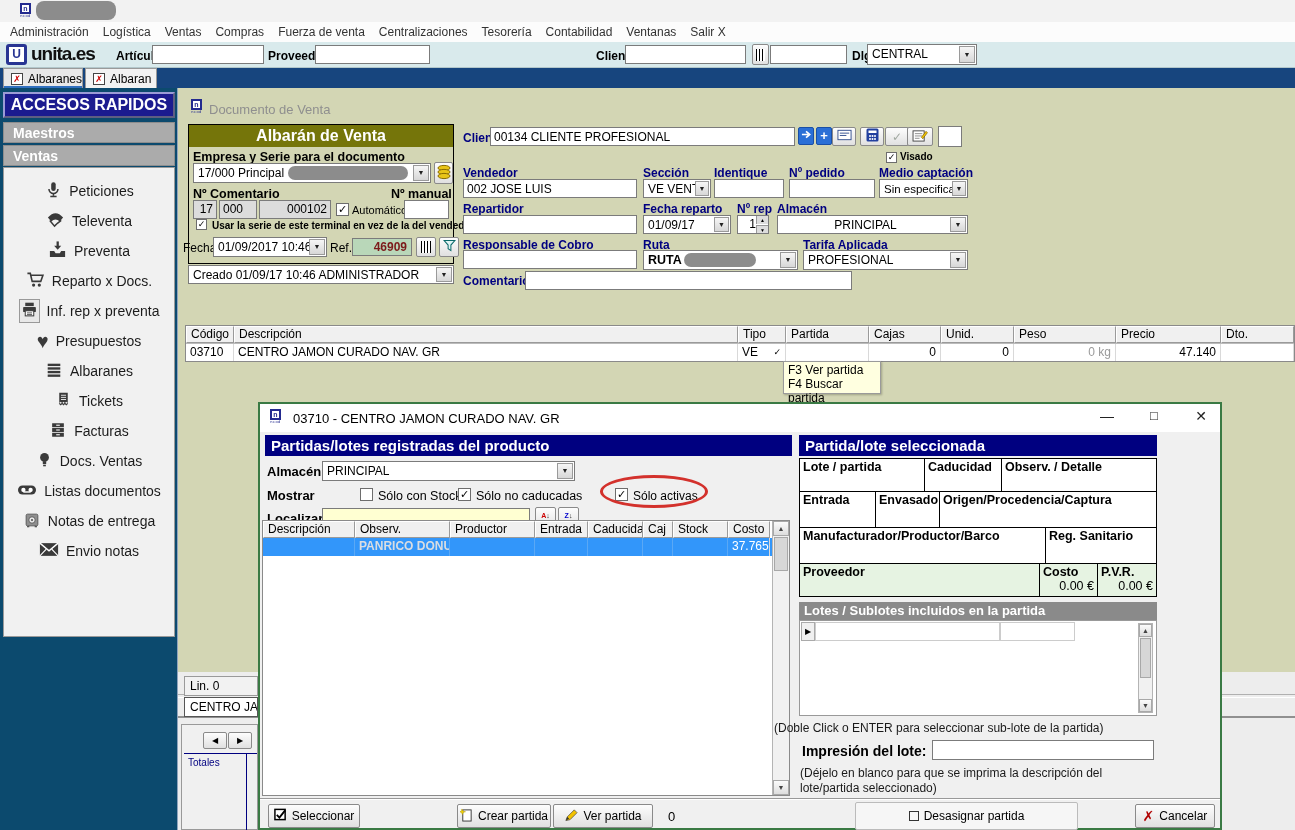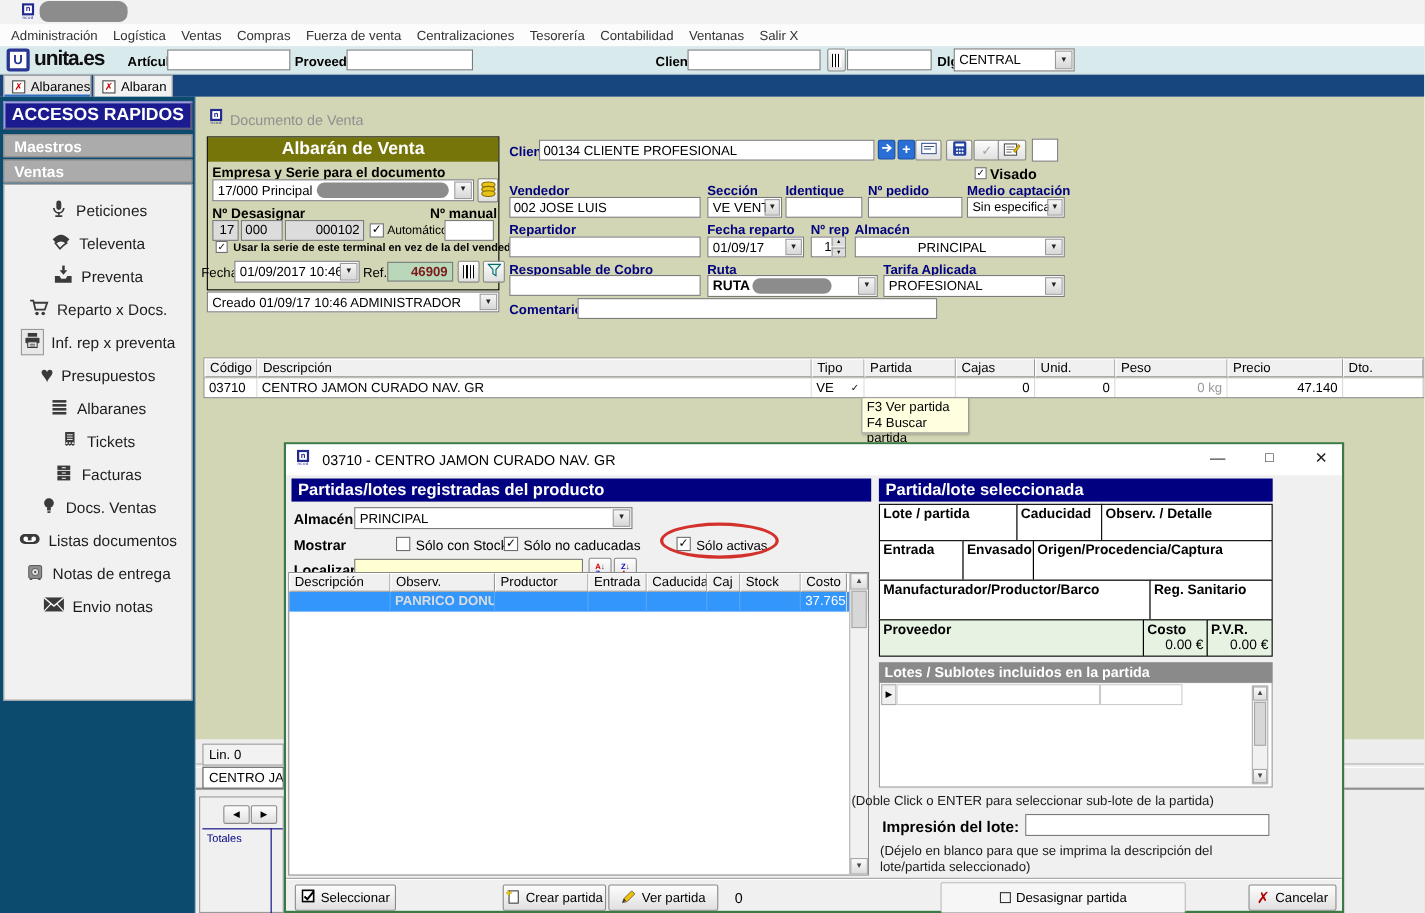--- a/index.html
+++ b/index.html
@@ -225,21 +225,21 @@
         <span class="ddbtn"></span>
         <span class="redact" style="left:94px;top:2px;width:120px;height:14px"></span>
       </div>
       <div class="btn" style="left:245px;top:37px;width:19px;height:22px">
         <span><svg width="14" height="16" viewBox="0 0 14 16">
               <ellipse cx="7" cy="4" rx="6" ry="2.6" fill="#e8c418" stroke="#8a6d00"></ellipse>
               <ellipse cx="7" cy="8" rx="6" ry="2.6" fill="#e8c418" stroke="#8a6d00"></ellipse>
               <ellipse cx="7" cy="12" rx="6" ry="2.6" fill="#e8c418" stroke="#8a6d00"></ellipse>
             </svg></span>
       </div>
-      <span class="r lblB" style="left:4px;top:62px;font-size:12.5px">Nº Desasignar</span>
+      <span class="r lblB" style="left:4px;top:62px;font-size:12.5px">Nº Comentario</span>
       <span class="r lblB" style="left:202px;top:62px;font-size:12.5px">Nº manual</span>
       <div class="r num" style="left:4px;top:75px;width:24px;height:19px;background:#dcdcdc;border:1px solid #7b7b7b;padding:1px 3px">17</div>
       <div class="r num" style="left:30px;top:75px;width:38px;height:19px;background:#dcdcdc;border:1px solid #7b7b7b;padding:1px 3px;text-align:left">000</div>
       <div class="r num" style="left:70px;top:75px;width:72px;height:19px;background:#dcdcdc;border:1px solid #7b7b7b;padding:1px 3px">000102</div>
       <span class="cb checked" style="position:absolute;left:147px;top:78px"></span>
       <span class="r" style="left:163px;top:79px;font-size:11px">Automático</span>
       <input class="fld" style="left: 215px; top: 75px; width: 45px; height: 19px;">
       <span class="cb sm checked" style="position:absolute;left:7px;top:94px"></span>
       <span class="r" style="left:23px;top:95px;font-size:10px;font-weight:bold;white-space:nowrap">Usar la serie de este terminal en vez de la del vendedor</span>
     </div>
@@ -300,21 +300,21 @@
       <span><svg width="16" height="13" viewBox="0 0 17 14">
             <rect x="1" y="2" width="12" height="11" fill="#fff" stroke="#444"></rect>
             <line x1="3" y1="5" x2="11" y2="5" stroke="#888"></line>
             <line x1="3" y1="7.5" x2="11" y2="7.5" stroke="#888"></line>
             <line x1="3" y1="10" x2="8" y2="10" stroke="#888"></line>
             <polygon points="10,9 15,2.5 16.5,4 11.5,10.5" fill="#f2c200" stroke="#7a5e00" stroke-width="0.7"></polygon>
           </svg></span>
     </div>
     <div class="r" style="left:760px;top:38px;width:24px;height:21px;background:#fff;border:1px solid #7b7b7b"></div>
     <span class="cb sm checked" style="position:absolute;left:708px;top:64px"></span>
-    <span class="r lblB" style="left:722px;top:63px;font-size:13px">Visado</span>
+    <span class="r lblB" style="left:722px;top:63px;font-size:10px">Visado</span>
 
     <span class="r lblN" style="left:285px;top:78px">Vendedor</span>
     <span class="r lblN" style="left:465px;top:78px">Sección</span>
     <span class="r lblN" style="left:536px;top:78px">Identique</span>
     <span class="r lblN" style="left:611px;top:78px">Nº pedido</span>
     <span class="r lblN" style="left:701px;top:78px">Medio captación</span>
     <input class="fld" style="left: 285px; top: 91px; width: 174px; height: 19px;" value="002 JOSE LUIS">
     <div class="combo" style="left:465px;top:91px;width:68px;height:19px;padding-right:16px">
       <span>VE VENTA</span>
       <span class="ddbtn" style="width:14px"></span>

